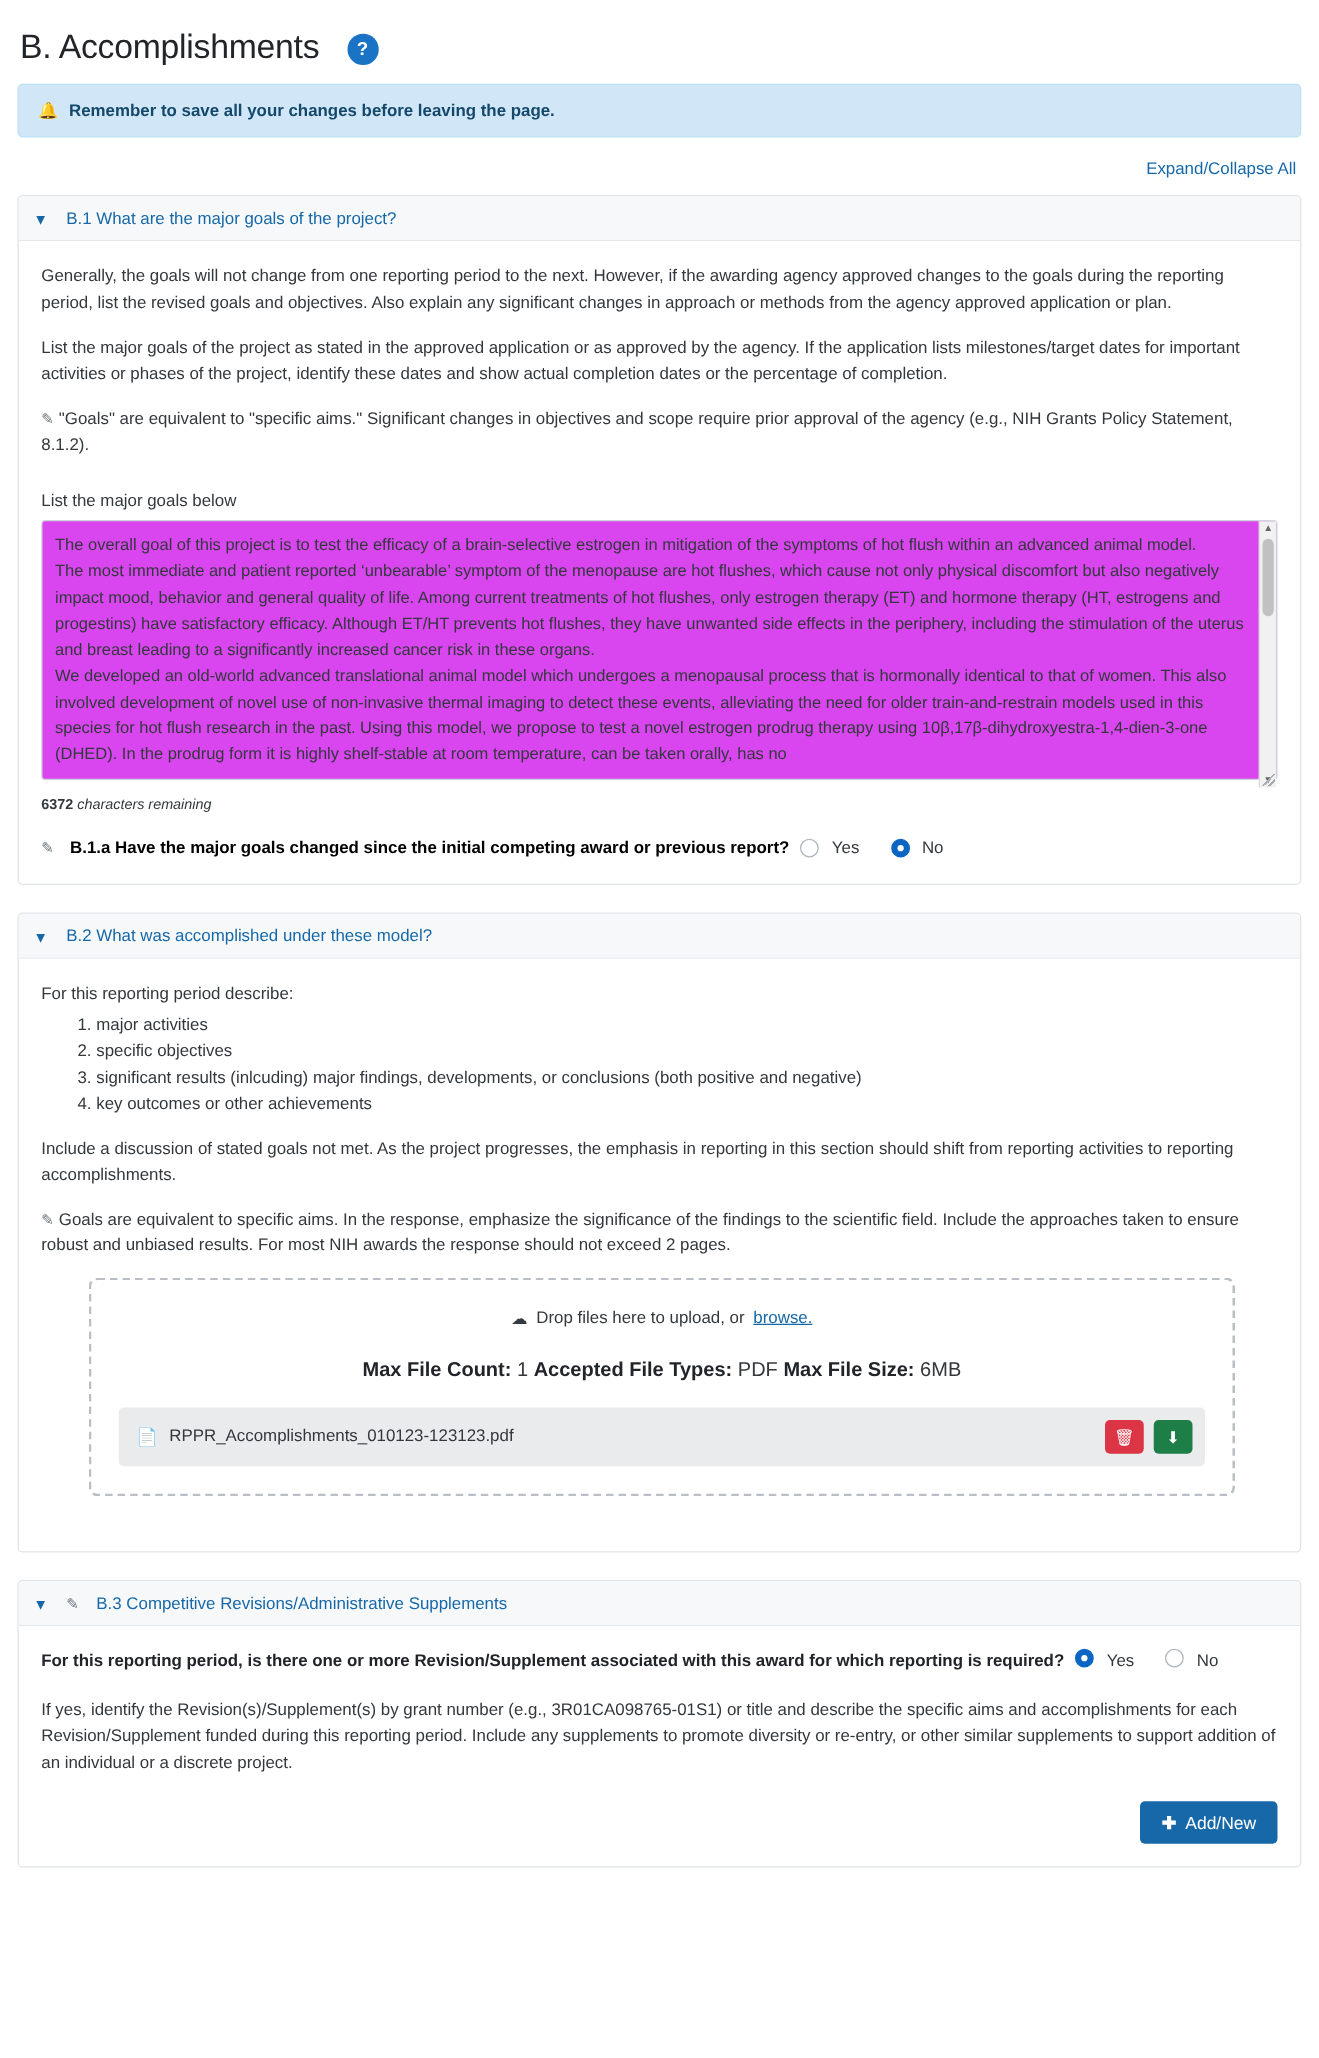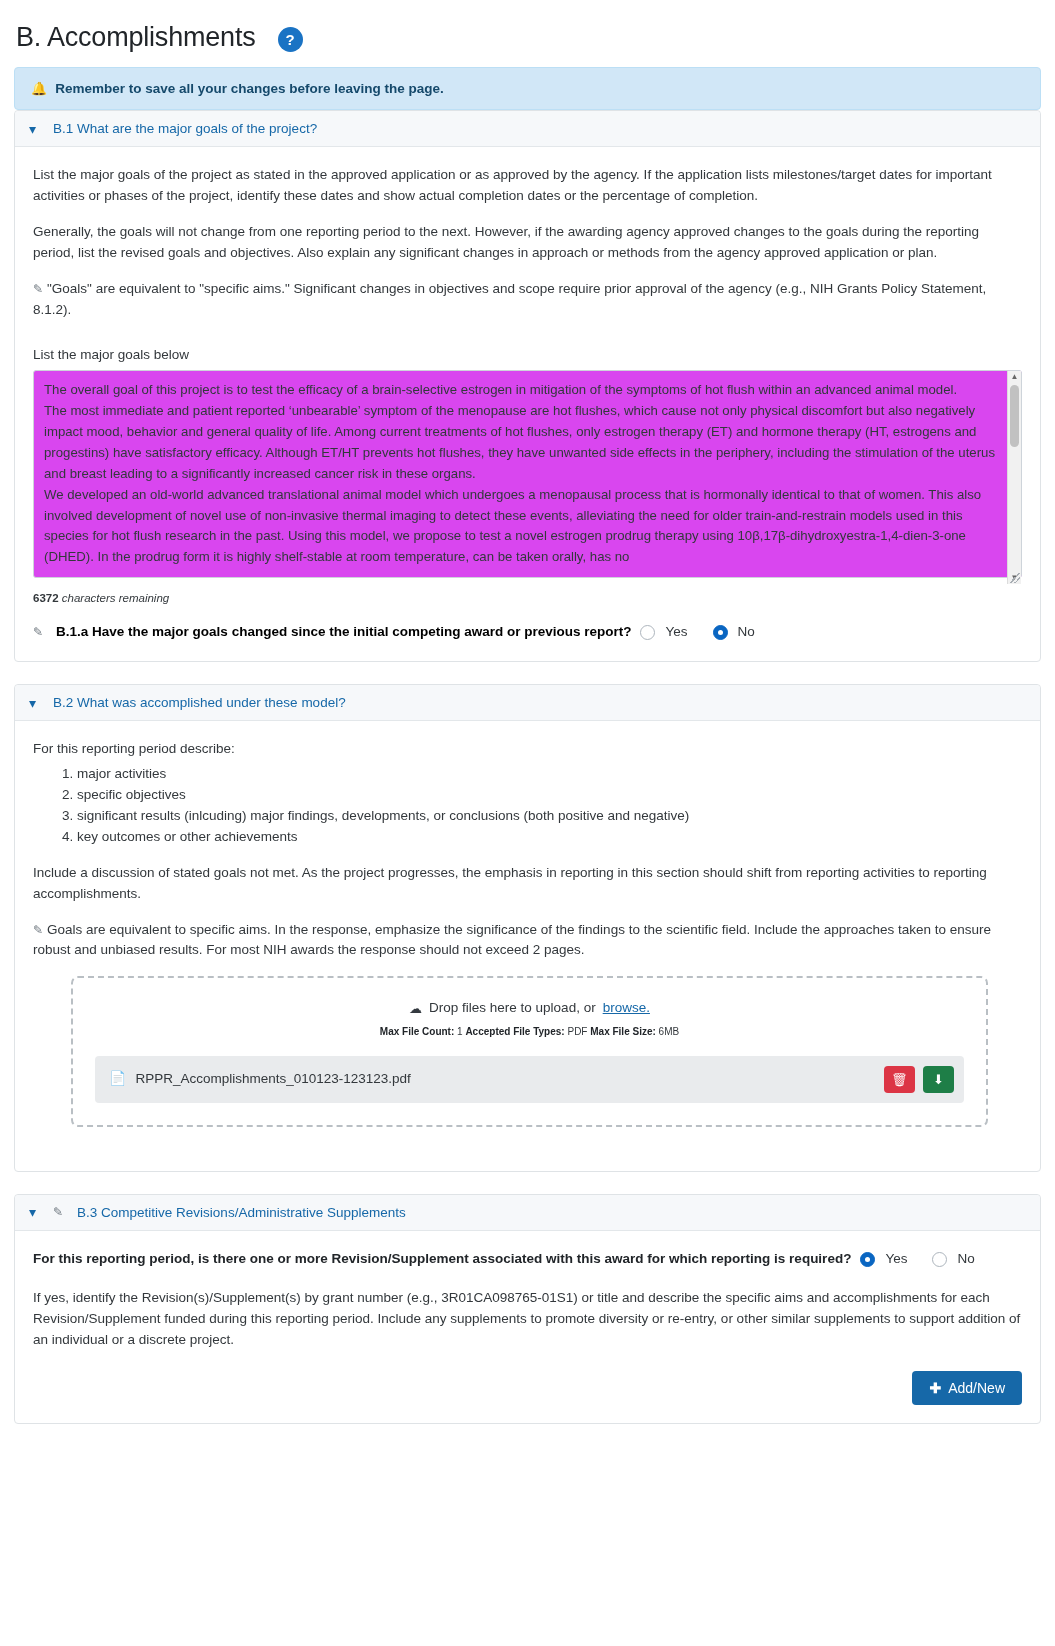--- a/index.html
+++ b/index.html
@@ -224,22 +224,22 @@
     font-size: 13.5px;
     color: #33383c;
     display: flex;
     align-items: center;
     justify-content: center;
     gap: 7px;
   }
   .cloud-icon { font-size: 13px; color: #343a40; }
   .browse-link { color: #1668a8; text-decoration: underline; cursor: pointer; }
   .dz-line2 {
-    font-size: 10px;
-    margin-top: 5px;
+    font-size: 16px;
+    margin-top: 20px;
     color: #33383c;
   }
   .dz-line2 b { font-weight: bold; color: #212529; }
   .file-row {
     margin-top: 16px;
     background: #e9ebed;
     border-radius: 4px;
     padding: 10px 10px 10px 14px;
     display: flex;
     align-items: center;
@@ -268,21 +268,21 @@
   .btn-delete { background: #dc3545; }
   .btn-download { background: #1e7e47; }
   
   .b3-q {
     font-weight: bold;
     font-size: 13.5px;
     color: #212529;
   }
   .b3-row {
     display: flex;
-    align-items: center;
+    align-items: flex-start;
     gap: 9px;
     margin-bottom: 18px;
   }
   .addnew-wrap {
     display: flex;
     justify-content: flex-end;
     margin-top: 20px;
   }
   .btn-primary {
     background: #1668a8;
@@ -308,29 +308,32 @@
   <div class="page-title-row">
     <div class="page-title">B. Accomplishments</div>
     <div class="help-icon">?</div>
   </div>
 
   <div class="alert">
     <span class="bell-icon">🔔</span>
     <span>Remember to save all your changes before leaving the page.</span>
   </div>
 
+  <div class="expand-row">
+    <span class="expand-link">Expand/Collapse All</span>
+  </div>
 
   <div class="panel">
     <div class="panel-header">
       <span class="chevron">▾</span>
       <span class="panel-title">B.1 What are the major goals of the project?</span>
     </div>
     <div class="panel-body">
+      <p>Generally, the goals will not change from one reporting period to the next. However, if the awarding agency approved changes to the goals during the reporting period, list the revised goals and objectives. Also explain any significant changes in approach or methods from the agency approved application or plan.</p>
       <p>List the major goals of the project as stated in the approved application or as approved by the agency. If the application lists milestones/target dates for important activities or phases of the project, identify these dates and show actual completion dates or the percentage of completion.</p>
-      <p>Generally, the goals will not change from one reporting period to the next. However, if the awarding agency approved changes to the goals during the reporting period, list the revised goals and objectives. Also explain any significant changes in approach or methods from the agency approved application or plan.</p>
       <p>
         <span class="note-icon">✎</span><span>"Goals" are equivalent to "specific aims." Significant changes in objectives and scope require prior approval of the agency (e.g., NIH Grants Policy Statement, 8.1.2).</span>
       </p>
 
       <div class="field-label">List the major goals below</div>
       <div class="ta-wrap">
         <textarea class="textarea-box" style="">The overall goal of this project is to test the efficacy of a brain-selective estrogen in mitigation of the symptoms of hot flush within an advanced animal model.
 The most immediate and patient reported ‘unbearable’ symptom of the menopause are hot flushes, which cause not only physical discomfort but also negatively impact mood, behavior and general quality of life. Among current treatments of hot flushes, only estrogen therapy (ET) and hormone therapy (HT, estrogens and progestins) have satisfactory efficacy. Although ET/HT prevents hot flushes, they have unwanted side effects in the periphery, including the stimulation of the uterus and breast leading to a significantly increased cancer risk in these organs.
 We developed an old-world advanced translational animal model which undergoes a menopausal process that is hormonally identical to that of women. This also involved development of novel use of non-invasive thermal imaging to detect these events, alleviating the need for older train-and-restrain models used in this species for hot flush research in the past. Using this model, we propose to test a novel estrogen prodrug therapy using 10β,17β-dihydroxyestra-1,4-dien-3-one (DHED). In the prodrug form it is highly shelf-stable at room temperature, can be taken orally, has no</textarea>
         <div class="scrollbar">

